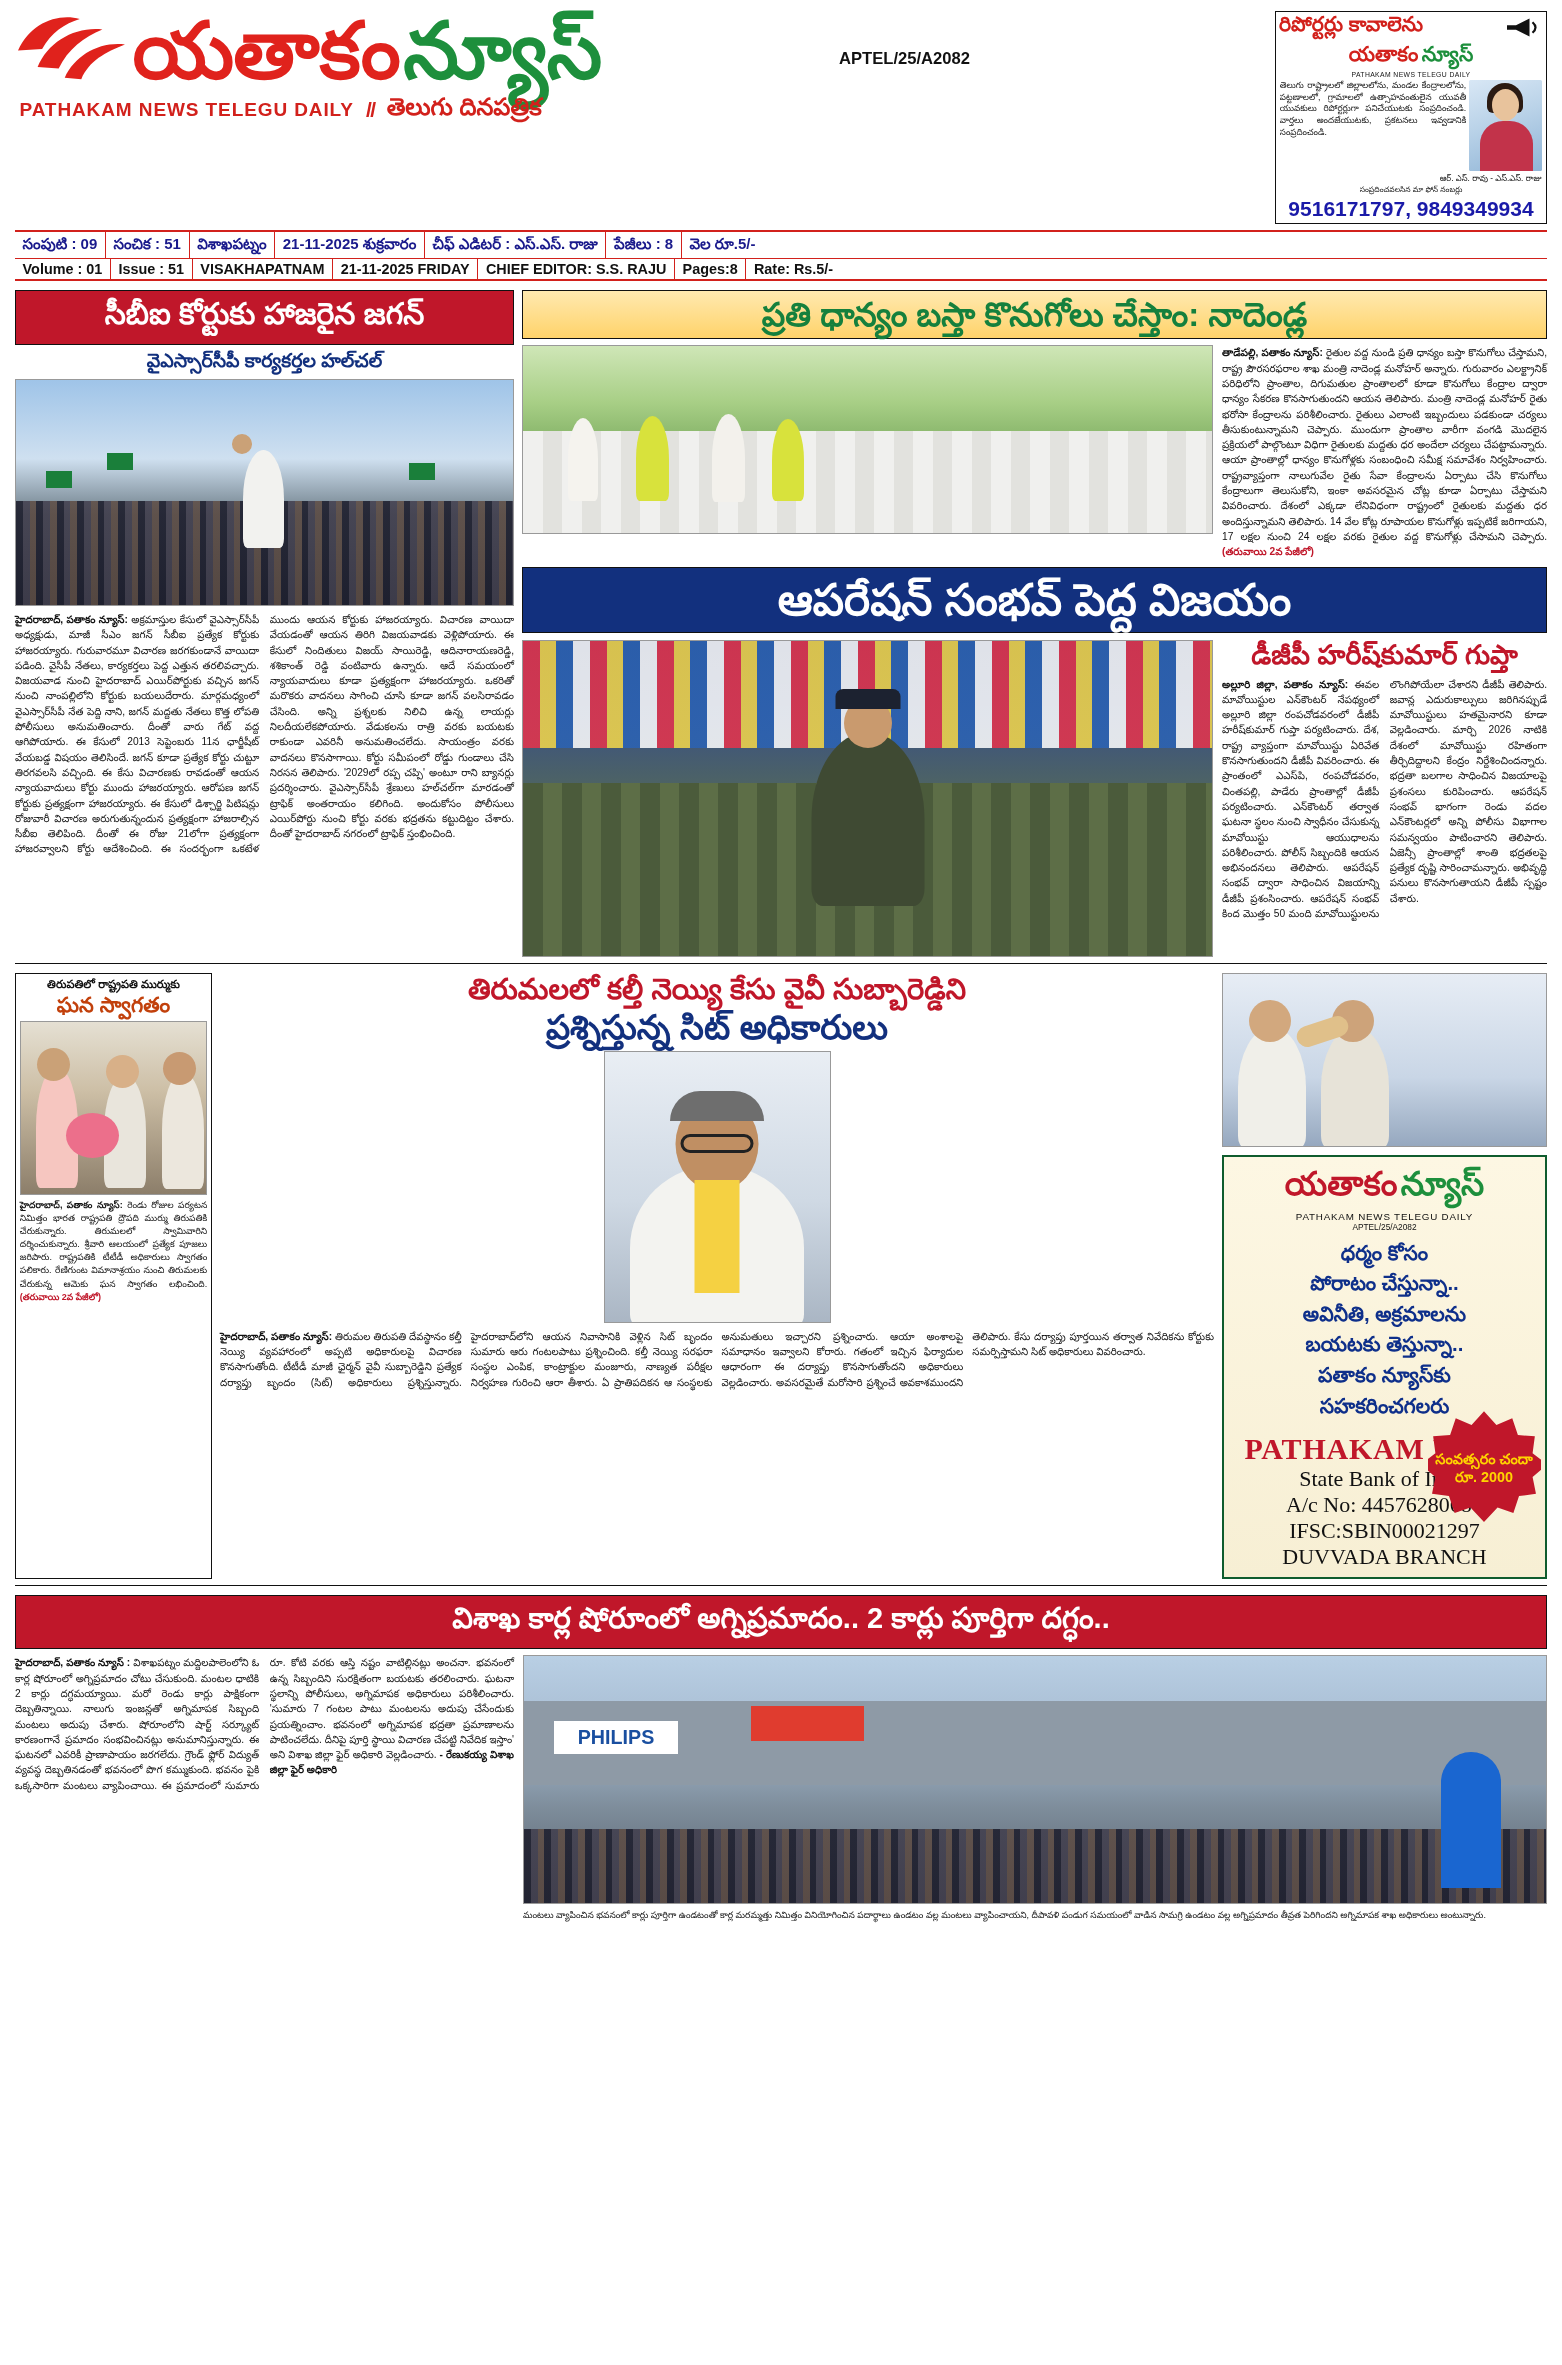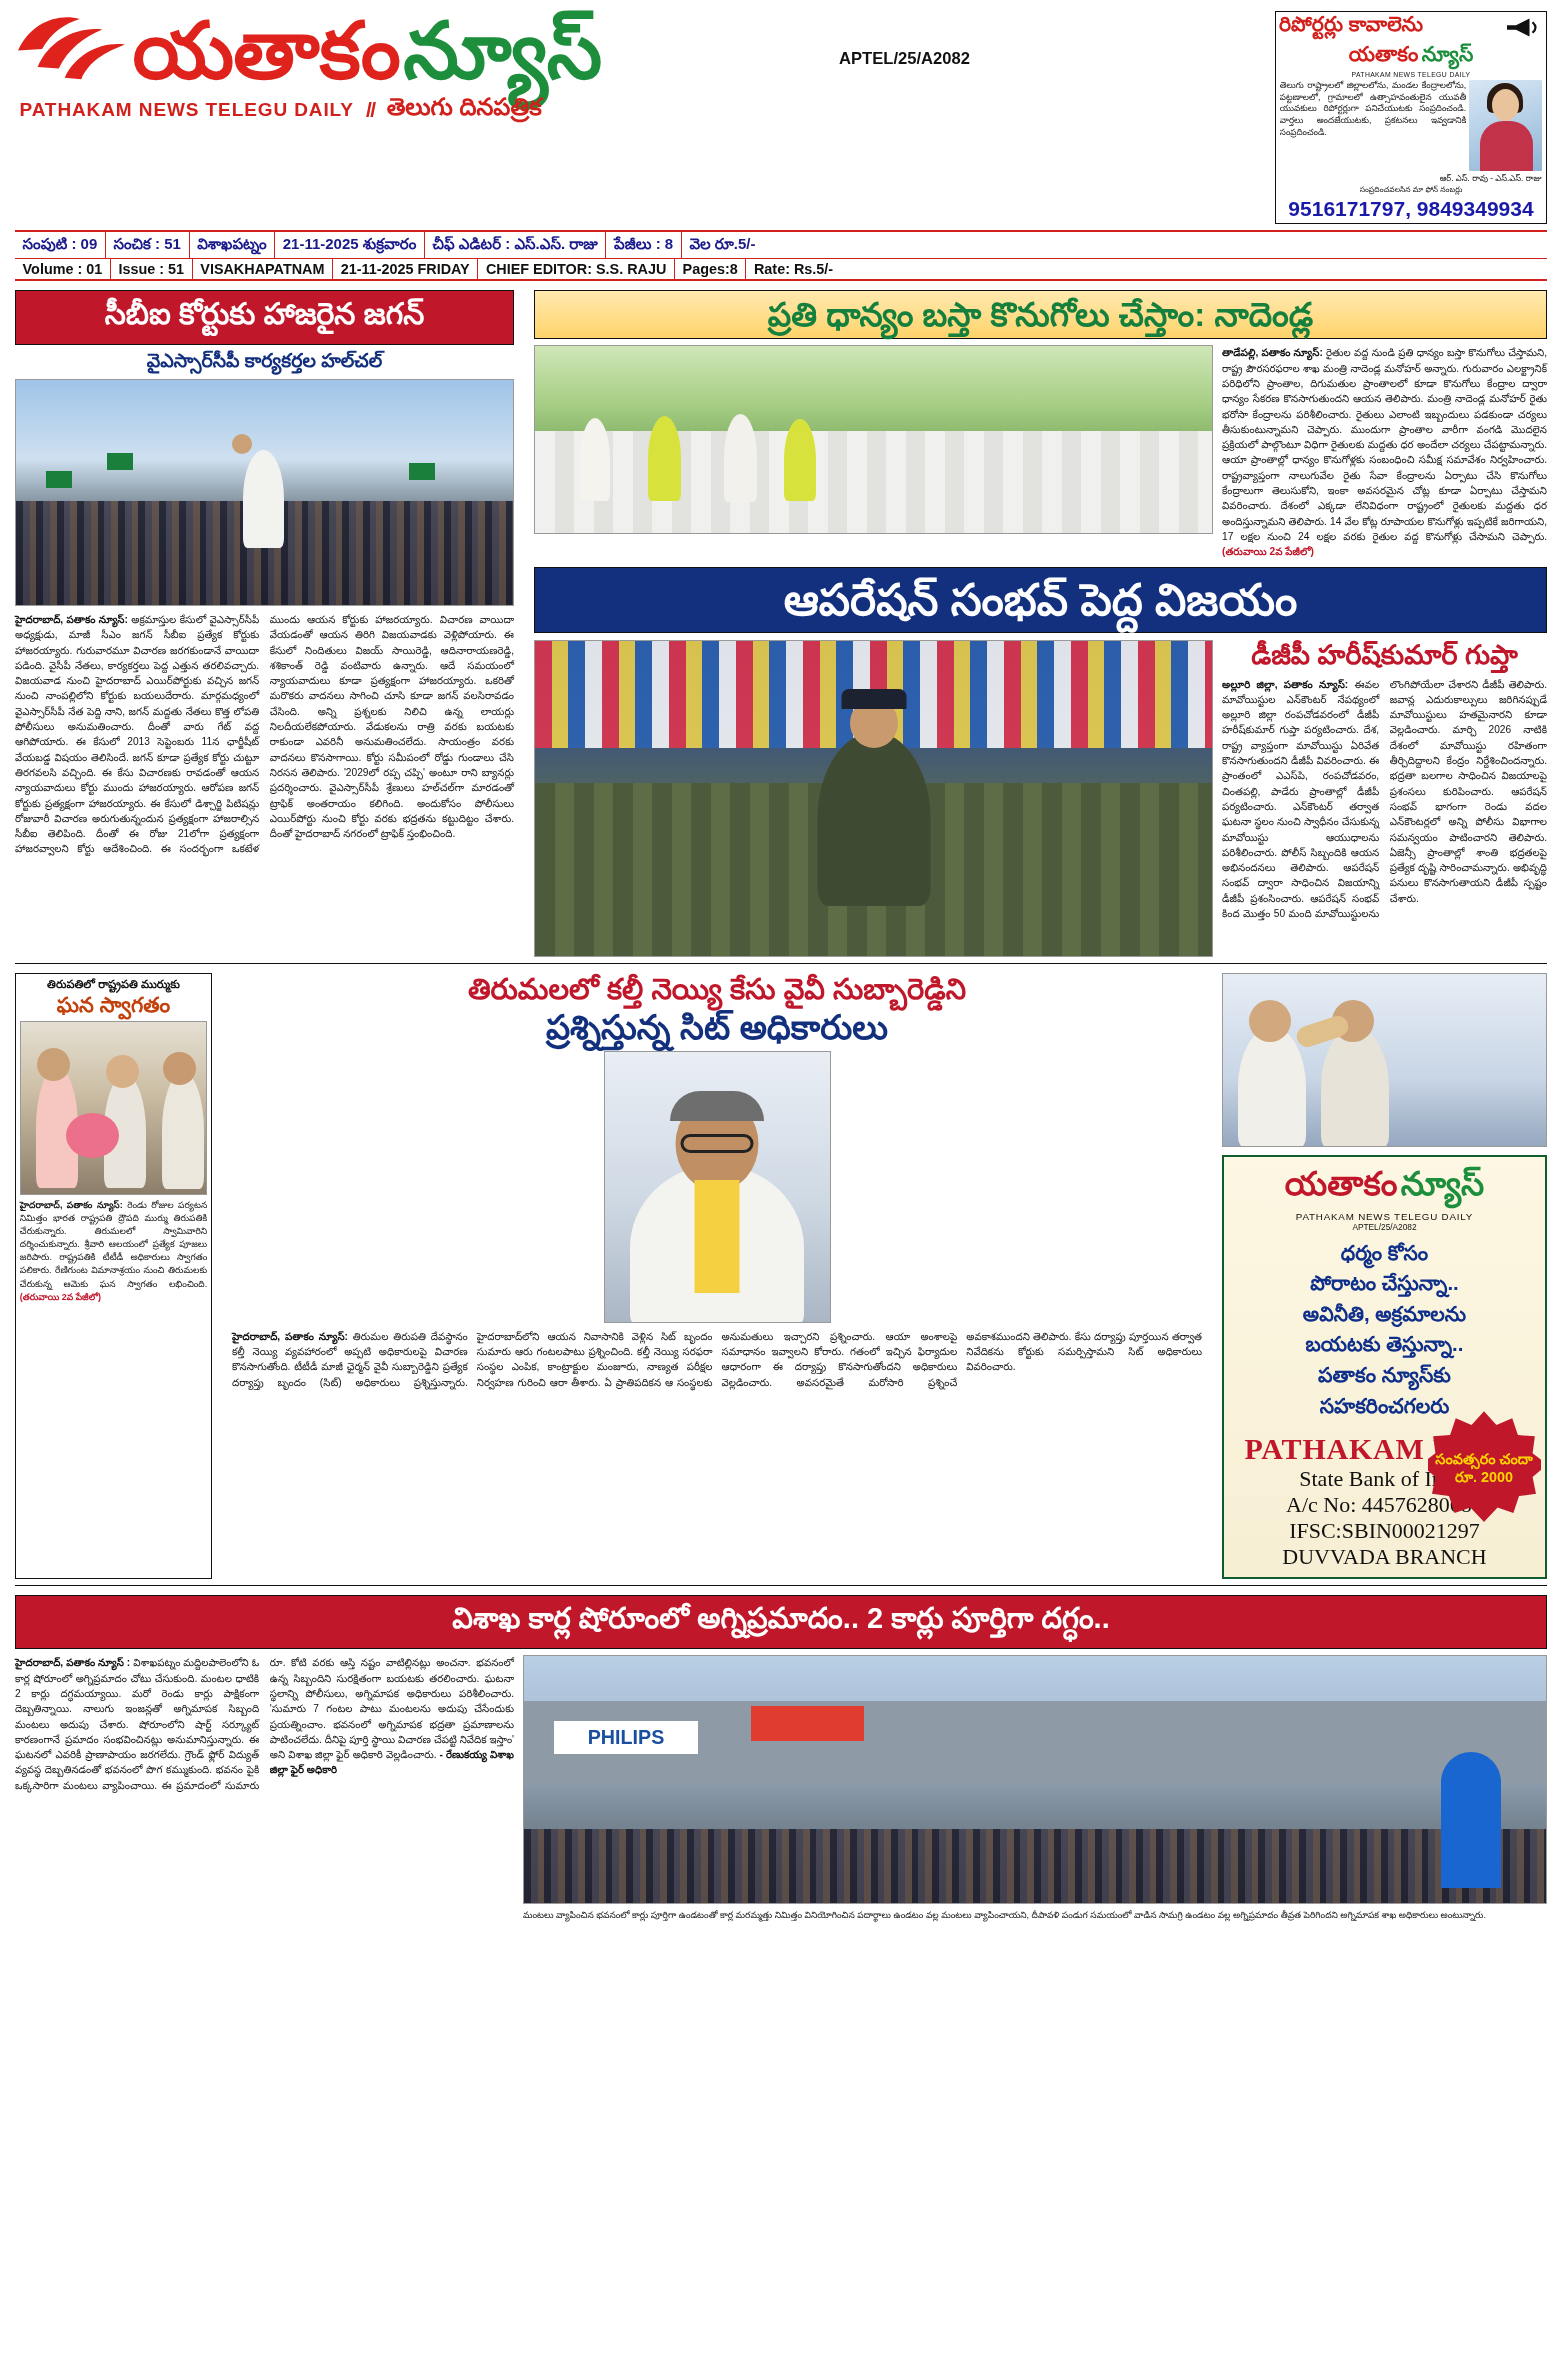--- a/index.html
+++ b/index.html
@@ -54,21 +54,21 @@
   
   .infobar { margin-top:6px; border-top:2.3px solid #d2211c; border-bottom:2.3px solid #d2211c; }
   .inforow { display:flex; align-items:stretch; font-size:15px; }
   .inforow.te { border-bottom:0.8px solid #d2211c; }
   .inforow .cell { padding:2.3px 7.6px; border-right:0.8px solid #d2211c; white-space:nowrap; }
   .inforow .cell:last-child { border-right:none; }
   .inforow.te .cell { color:#1a1a8c; font-weight:bold; }
   .inforow.en .cell { color:#111; font-weight:bold; font-size:14.4px; }
 
   
-  .cols { display:flex; gap:20px; margin-top:9px; }
+  .cols { display:flex; gap:8px; margin-top:9px; }
   .col-left { width:499px; flex:0 0 499px; }
   .col-mid { flex:1 1 auto; }
 
   .rule { border-top:1.5px solid #111; margin:6px 0; }
 
   
   .banner-red {
     background:#c0172a; color:#fff; text-align:center; font-weight:bold;
     font-size:30px; padding:6px 4.5px; border:1.5px solid #111;
   }
@@ -377,21 +377,21 @@
         <div style="width:499px; flex:0 0 499px;">
           <div class="body-te cols2">
             <span class="lead">హైదరాబాద్, పతాకం న్యూస్ :</span>
             <span>విశాఖపట్నం మద్దిలపాలెంలోని ఓ కార్ల షోరూంలో అగ్నిప్రమాదం చోటు చేసుకుంది. మంటల ధాటికి 2 కార్లు దగ్ధమయ్యాయి. మరో రెండు కార్లు పాక్షికంగా దెబ్బతిన్నాయి. నాలుగు ఇంజన్లతో అగ్నిమాపక సిబ్బంది మంటలు అదుపు చేశారు. షోరూంలోని షార్ట్ సర్క్యూట్ కారణంగానే ప్రమాదం సంభవించినట్లు అనుమానిస్తున్నారు. ఈ ఘటనలో ఎవరికీ ప్రాణాపాయం జరగలేదు. గ్రౌండ్ ఫ్లోర్ విద్యుత్ వ్యవస్థ దెబ్బతినడంతో భవనంలో పొగ కమ్ముకుంది. భవనం పైకి ఒక్కసారిగా మంటలు వ్యాపించాయి. ఈ ప్రమాదంలో సుమారు రూ. కోటి వరకు ఆస్తి నష్టం వాటిల్లినట్లు అంచనా. భవనంలో ఉన్న సిబ్బందిని సురక్షితంగా బయటకు తరలించారు. ఘటనా స్థలాన్ని పోలీసులు, అగ్నిమాపక అధికారులు పరిశీలించారు. 'సుమారు 7 గంటల పాటు మంటలను అదుపు చేసేందుకు ప్రయత్నించాం. భవనంలో అగ్నిమాపక భద్రతా ప్రమాణాలను పాటించలేదు. దీనిపై పూర్తి స్థాయి విచారణ చేపట్టి నివేదిక ఇస్తాం' అని విశాఖ జిల్లా ఫైర్ అధికారి వెల్లడించారు.</span>
             <span class="lead">- రేణుకయ్య విశాఖ జిల్లా ఫైర్ అధికారి</span>
           </div>
         </div>
         <div style="flex:1 1 auto;">
           <div class="photo ph-fire">
             <div style="position:absolute; left:0; top:18%; right:0; height:34%; background:#8e9aa6;"></div>
-            <div style="position:absolute; left:30px; top:26%; width:144px; height:33px; background:#fff; color:#1a4fa0; font-size:19.7px; font-weight:bold; text-align:center; line-height:33px;">PHILIPS</div>
+            <div style="position:absolute; left:30px; top:26%; width:124px; height:33px; background:#fff; color:#1a4fa0; font-size:19.7px; font-weight:bold; text-align:center; line-height:33px;">PHILIPS</div>
             <div style="position:absolute; left:227px; top:20%; width:113px; height:35px; background:#e03c2f;"></div>
             <div class="crowd" style="height:30%;"></div>
             <div style="position:absolute; right:45px; bottom:15px; width:60px; height:136px; background:#1a66d0; border-radius:30px 30px 0 0;"></div>
           </div>
           <div class="smallcap mt6">మంటలు వ్యాపించిన భవనంలో కార్లు పూర్తిగా ఉండటంతో కార్ల మరమ్మత్తు నిమిత్తం వినియోగించిన పదార్థాలు ఉండటం వల్ల మంటలు వ్యాపించాయని, దీపావళి పండుగ సమయంలో వాడిన సామగ్రి ఉండటం వల్ల అగ్నిప్రమాదం తీవ్రత పెరిగిందని అగ్నిమాపక శాఖ అధికారులు అంటున్నారు.</div>
         </div>
       </div>
     </div>
   </div>
 

